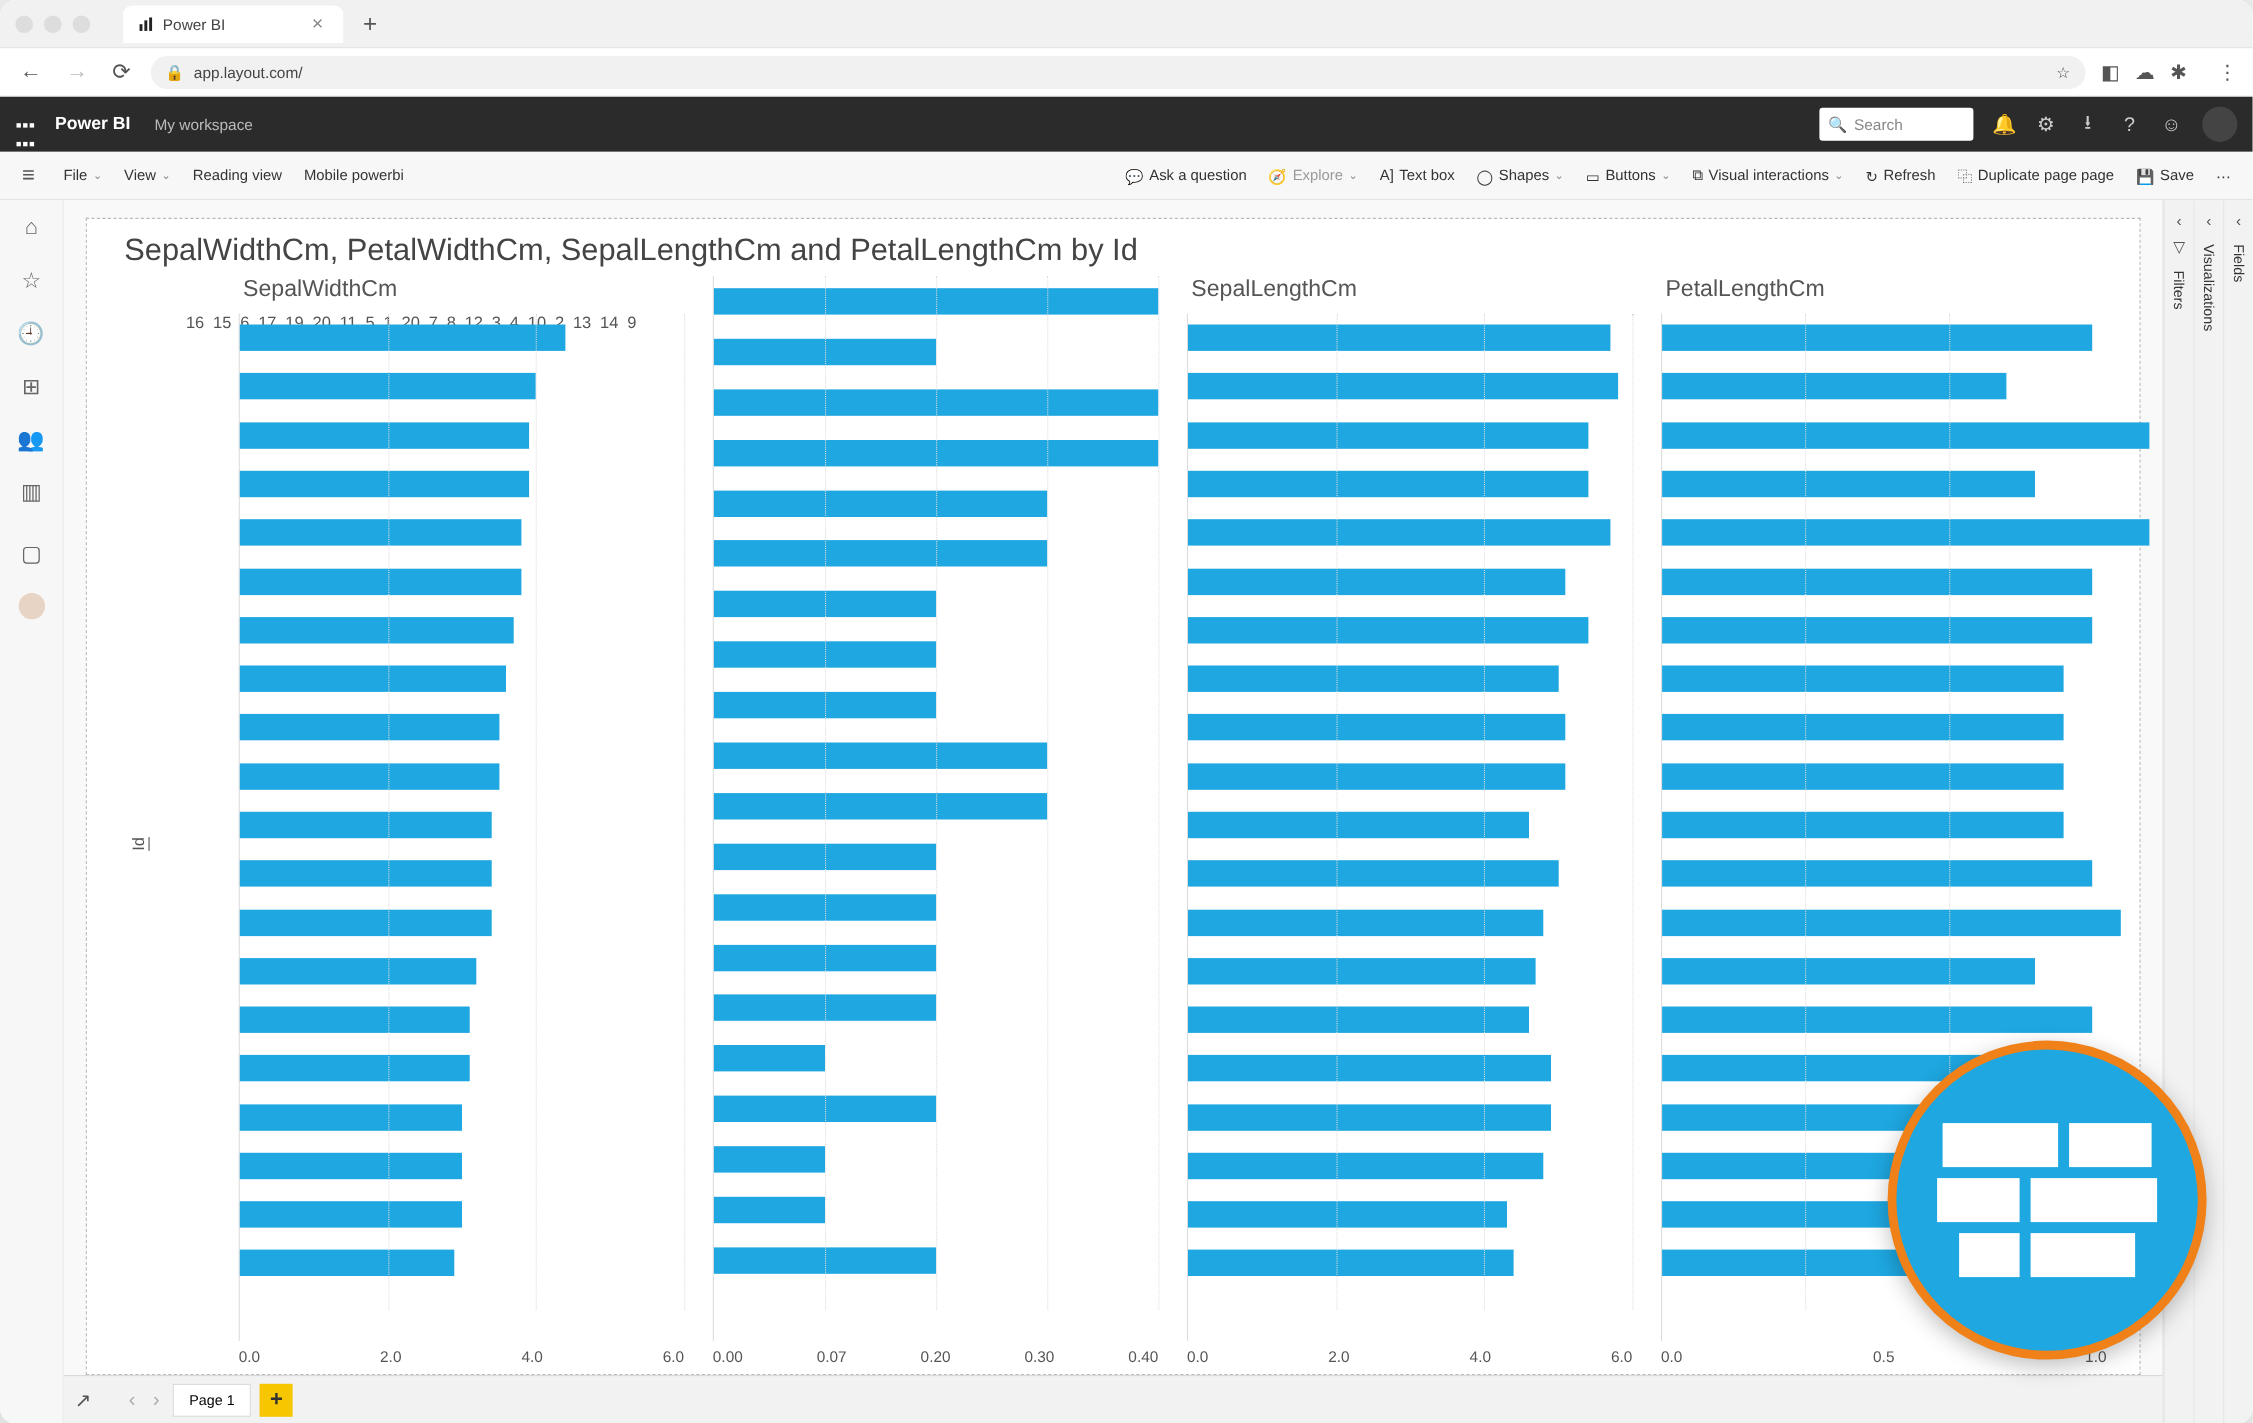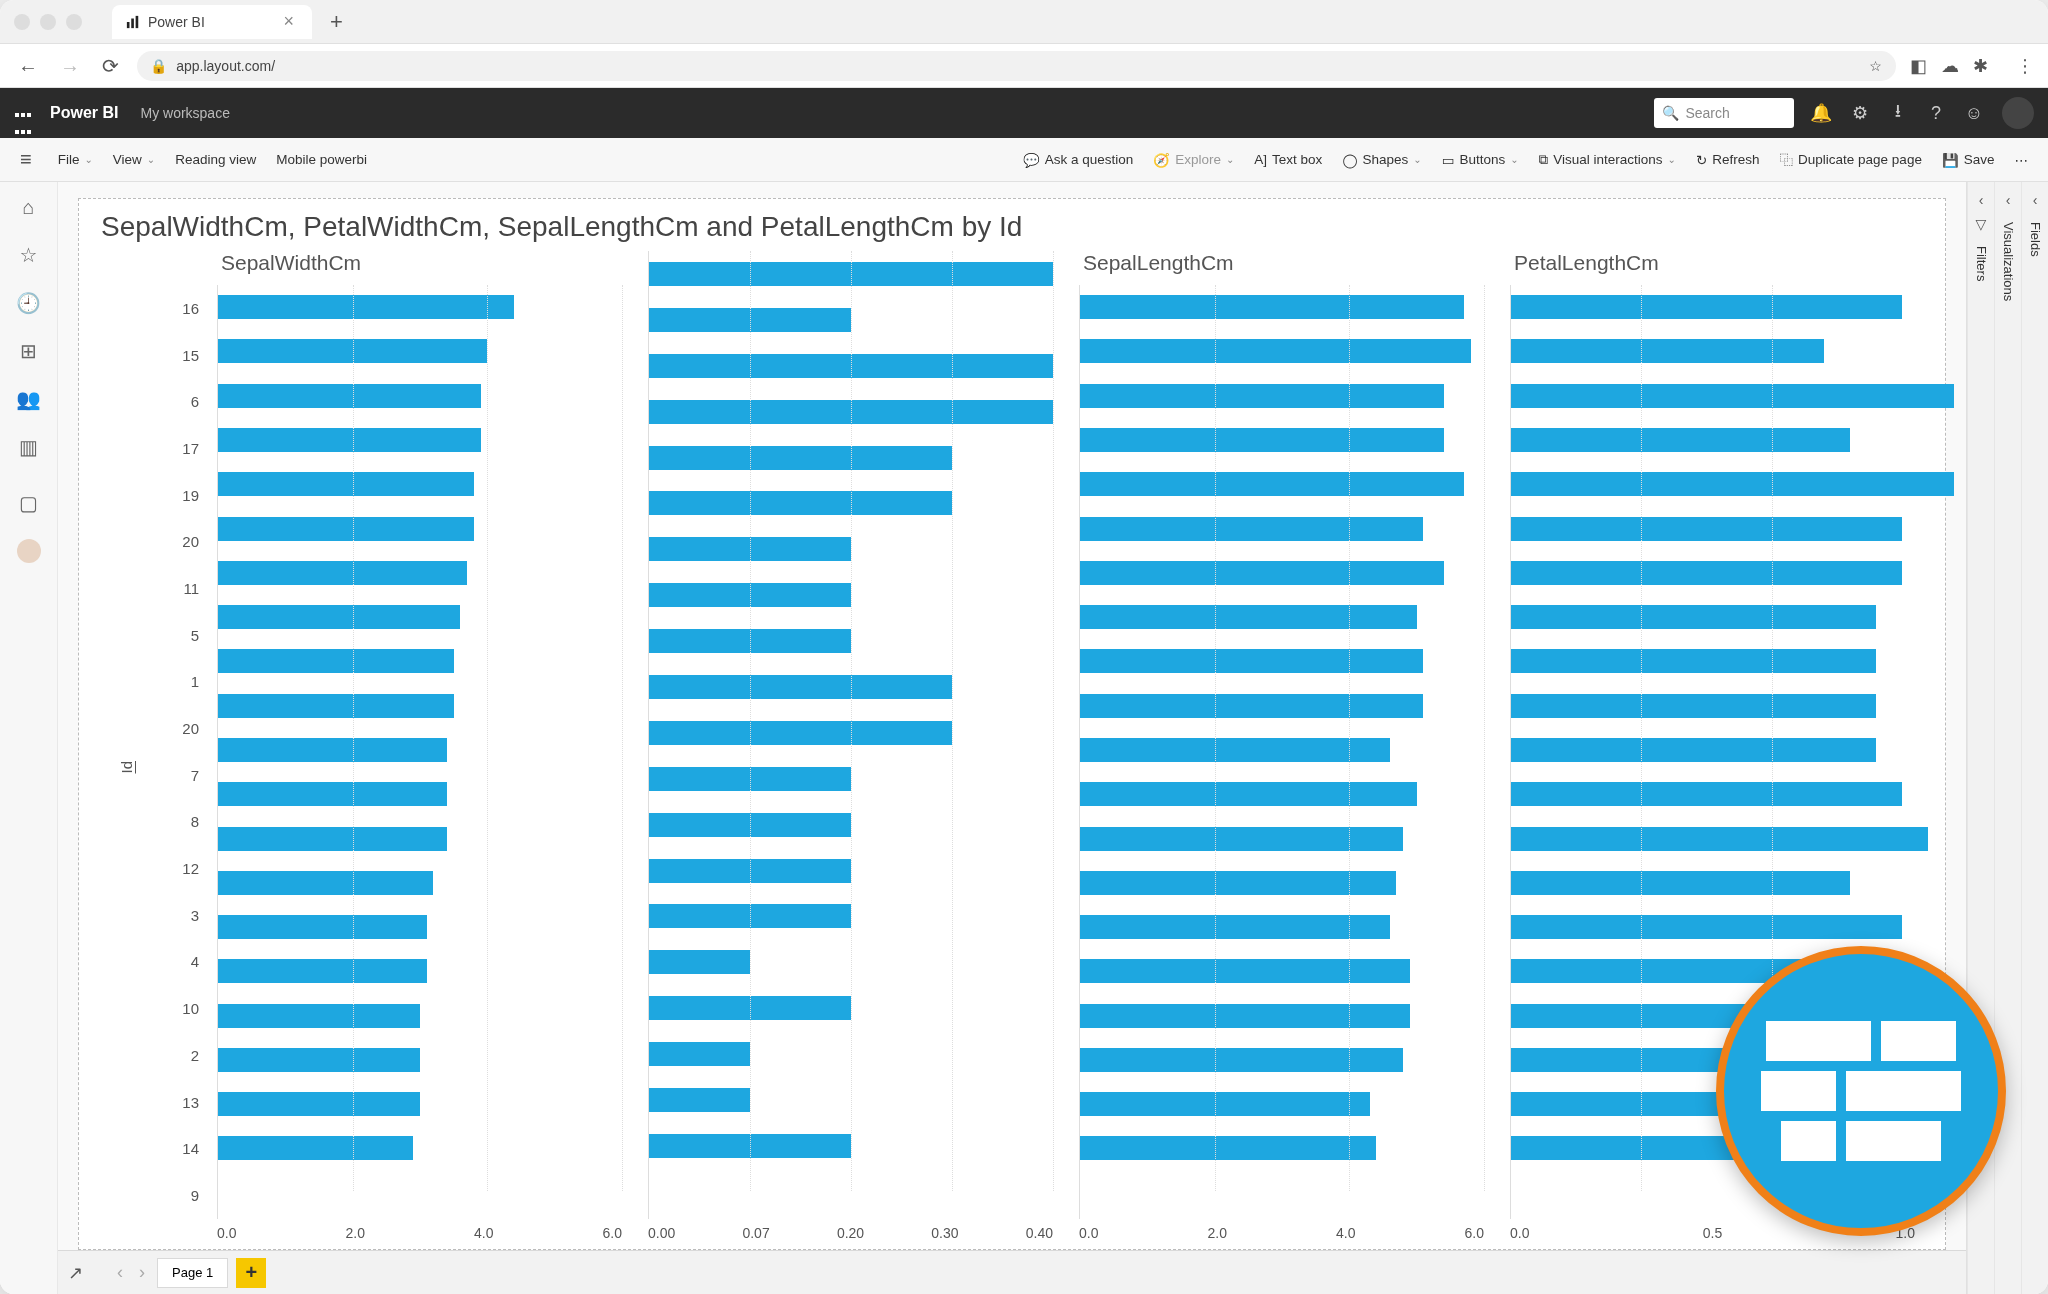--- a/index.html
+++ b/index.html
@@ -30,29 +30,29 @@
 .cmd-item { padding:0 10px; display:flex; align-items:center; gap:5px; color:#333;}
 .cmd-item.dim { color:#999;}
 .chev { font-size:10px; color:#888;}
 .cmd-right { margin-left:auto; display:flex; align-items:center;}
 .main-area { flex:1; display:flex; background:#f7f7f7; min-height:0;}
 .left-rail { width:58px; background:#f7f7f7; border-right:1px solid #e8e8e8; display:flex; flex-direction:column; align-items:center; padding-top:12px; gap:22px;}
 .rail-icon { width:26px;height:26px; color:#666; font-size:20px; display:flex; align-items:center; justify-content:center;}
 .canvas-wrap { flex:1; display:flex; flex-direction:column; min-width:0;}
 .canvas { flex:1; background:#f9f9f9; padding:16px 20px 0 20px; overflow:hidden; display:flex; min-width:0;}
 .report-card { flex:1; background:#fff; border:1px dashed #bbb; padding:8px 14px 0 14px; display:flex; flex-direction:column; min-width:0;}
-.chart-title { font-size:28px; color:#444; font-weight:400; margin:4px 0 8px 8px;}
+.chart-title { font-size:28px; color:#444; font-weight:400; margin:4px 0 8px 20px;}
 .charts-row { flex:1; display:flex; gap:10px; min-height:0;}
 .ycol { width:66px; display:flex; flex-direction:column;}
 .ycol .head-space { height:34px;}
 .ycol .ylabel-wrap { flex:1; display:flex; align-items:center;}
 .ylabel { writing-mode:vertical-rl; transform:rotate(180deg); font-size:15px; color:#555; text-decoration:underline; margin:0 auto;}
 .ycats { width:38px; display:flex; flex-direction:column;}
 .ycats .head-space{height:34px;}
-.ycats-list { flex:1; display:flex; flex-direction:column; justify-content:space-around;}
+.ycats-list { flex:1; display:flex; flex-direction:row; justify-content:space-around;}
 .ycat { font-size:15px; color:#555; text-align:right; padding-right:8px;}
 .panel { flex:1; display:flex; flex-direction:column; min-width:0; margin-right:16px;}
 .panel-title { height:34px; font-size:21px; color:#555; font-weight:400; padding-left:4px;}
 .bars { flex:1; display:flex; flex-direction:column; justify-content:space-around; border-left:1px solid #ddd; position:relative;}
 .bars .grid { position:absolute; top:0;bottom:28px; border-left:1px dotted #ddd;}
 .bar { height:24px; background:#1ea7e0;}
 .xaxis { height:30px; display:flex; justify-content:space-between; font-size:14px; color:#555; padding-top:6px;}
 .right-panes { width:82px; background:#f2f2f2; border-left:1px solid #e0e0e0; display:flex;}
 .pane { flex:1; display:flex; flex-direction:column; align-items:center; padding-top:10px; gap:8px; border-left:1px solid #e6e6e6;}
 .pane .arrow { font-size:14px; color:#555;}

